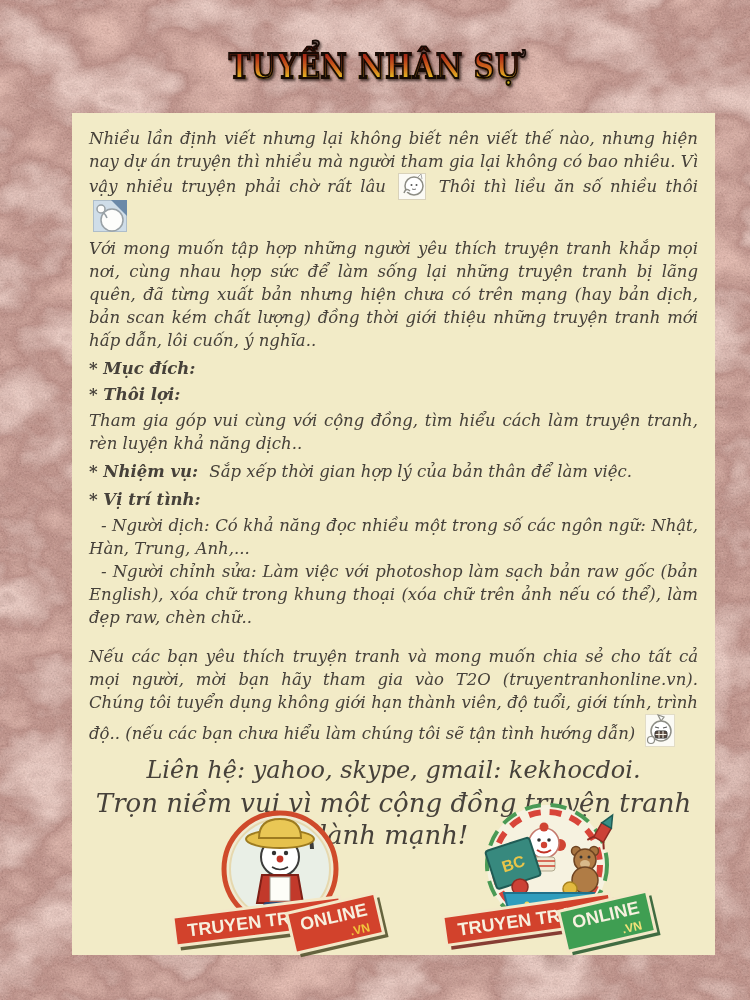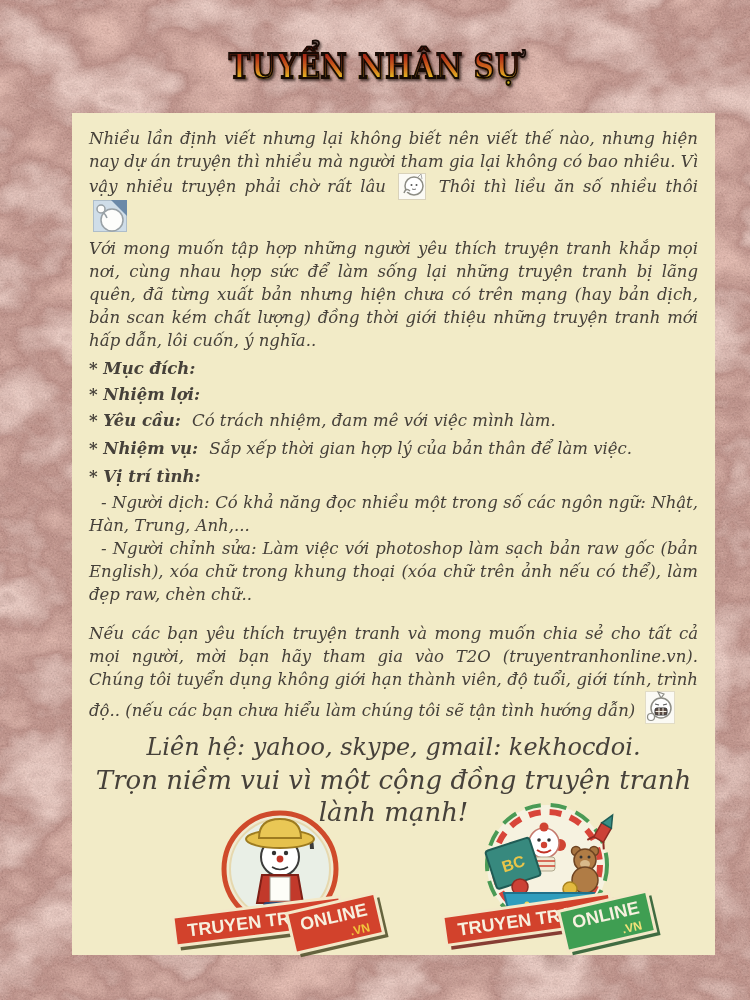--- a/index.html
+++ b/index.html
@@ -94,26 +94,23 @@
       <path d="M34 0 L34 16 L18 0 Z" fill="#6b89a8"></path>
       <circle cx="19" cy="20" r="11" fill="#fdfdfb" stroke="#98a0a5" stroke-width="1.5"></circle>
       <circle cx="8" cy="9" r="4" fill="#fdfdfb" stroke="#98a0a5" stroke-width="1.5"></circle>
       <path d="M10 12 Q13 15 14 18" stroke="#98a0a5" stroke-width="1.5" fill="none"></path>
     </svg>
   </p>
 
   <p class="pt">Với mong muốn tập hợp những người yêu thích truyện tranh khắp mọi nơi, cùng nhau hợp sức để làm sống lại những truyện tranh bị lãng quên, đã từng xuất bản nhưng hiện chưa có trên mạng (hay bản dịch, bản scan kém chất lượng) đồng thời giới thiệu những truyện tranh mới hấp dẫn, lôi cuốn, ý nghĩa..</p>
   <p class="pt hd">* Mục đích:</p>
 
-  <p class="pt hd">* Nhiệm lợi:</p>
-
-  <p class="pt">
-    <span class="lbl">* Yêu cầu:</span>
-    <span>Có trách nhiệm, đam mê với việc mình làm.</span>
-  </p>
+  <p class="pt hd">* Thôi lợi:</p>
+  <p class="pt">Tham gia góp vui cùng với cộng đồng, tìm hiểu cách làm truyện tranh, rèn luyện khả năng dịch..</p>
+
 
   <p class="pt">
     <span class="lbl">* Nhiệm vụ:</span>
     <span>Sắp xếp thời gian hợp lý của bản thân để làm việc.</span>
   </p>
 
   <p class="pt hd">* Vị trí tình:</p>
   <p class="pt pos">- Người dịch: Có khả năng đọc nhiều một trong số các ngôn ngữ: Nhật, Hàn, Trung, Anh,...</p>
   <p class="pt pos">- Người chỉnh sửa: Làm việc với photoshop làm sạch bản raw gốc (bản English), xóa chữ trong khung thoại (xóa chữ trên ảnh nếu có thể), làm đẹp raw, chèn chữ..</p>
 

